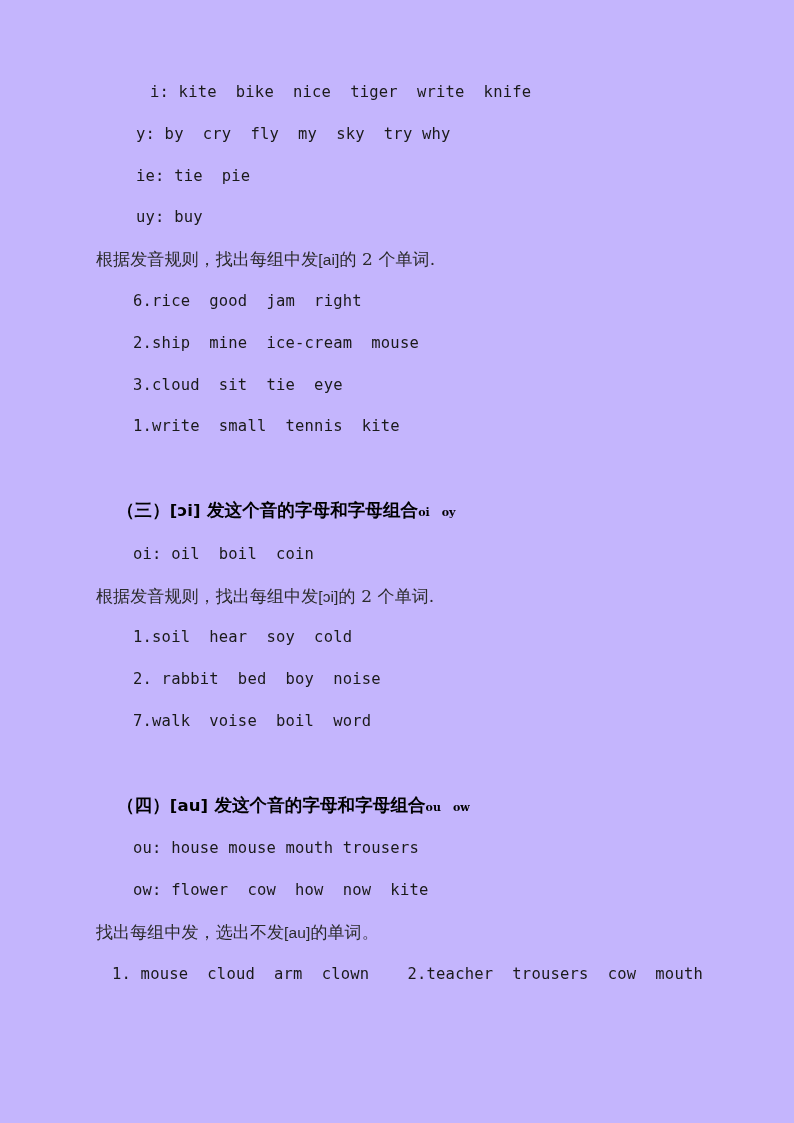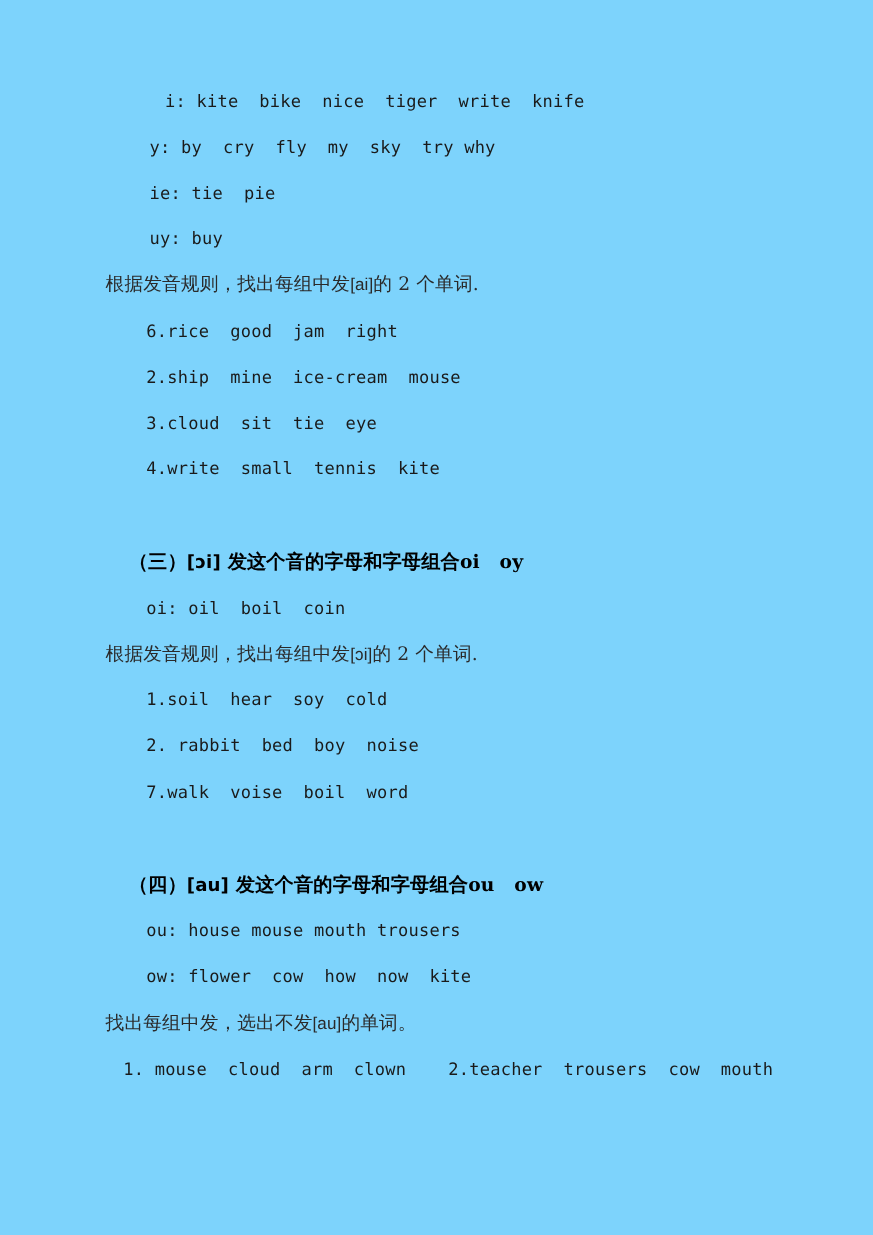--- a/index.html
+++ b/index.html
@@ -5,21 +5,21 @@
   html, body {
     margin: 0;
     padding: 0;
     background: #ffffff;
   }
 
   .page {
     position: relative;
     width: 794px;
     height: 1123px;
-    background: #7dd3fc;
+    background: #c4b5fd;
     overflow: hidden;
     font-family: "Liberation Serif", "DejaVu Serif", serif;
     color: #1a1a1a;
   }
 
   .content {
     position: absolute;
     left: 96px;
     top: 72px;
     width: 630px;
@@ -59,21 +59,21 @@
     color: #000000;
   }
   .heading .ipa {
     font-family: "DejaVu Sans", sans-serif;
     font-weight: bold;
     font-size: 16.5px;
   }
   .heading .latin {
     font-family: "DejaVu Serif", "Liberation Serif", serif;
     font-weight: bold;
-    font-size: 17px;
+    font-size: 11px;
   }
 
   
   .ind-0  { padding-left: 0px;  }
   .ind-1  { padding-left: 16px; }
   .ind-2  { padding-left: 21px; }
   .ind-3  { padding-left: 37px; }
   .ind-4  { padding-left: 40px; }
   .ind-5  { padding-left: 54px; }
 
@@ -90,21 +90,21 @@
     <div class="line mono ind-5">i: kite  bike  nice  tiger  write  knife</div>
     <div class="line mono ind-4">y: by  cry  fly  my  sky  try why</div>
     <div class="line mono ind-4">ie: tie  pie</div>
     <div class="line mono ind-4">uy: buy</div>
 
     <div class="line cn ind-0"><span>根据发音规则，找出每组中发</span><span class="ipa">[ai]</span><span>的 2 个单词.</span></div>
 
     <div class="line mono ind-3">6.rice  good  jam  right</div>
     <div class="line mono ind-3">2.ship  mine  ice-cream  mouse</div>
     <div class="line mono ind-3">3.cloud  sit  tie  eye</div>
-    <div class="line mono ind-3">4.write  small  tennis  kite</div>
+    <div class="line mono ind-3">1.write  small  tennis  kite</div>
 
     <div class="gap"></div>
 
     <div class="line heading ind-2"><span>（三）</span><span class="ipa">[ɔi]</span><span> </span><span>发这个音的字母和字母组合</span><span class="latin">oi   oy</span></div>
 
     <div class="line mono ind-3">oi: oil  boil  coin</div>
 
     <div class="line cn ind-0"><span>根据发音规则，找出每组中发</span><span class="ipa">[ɔi]</span><span>的 2 个单词.</span></div>
 
     <div class="line mono ind-3">1.soil  hear  soy  cold</div>

